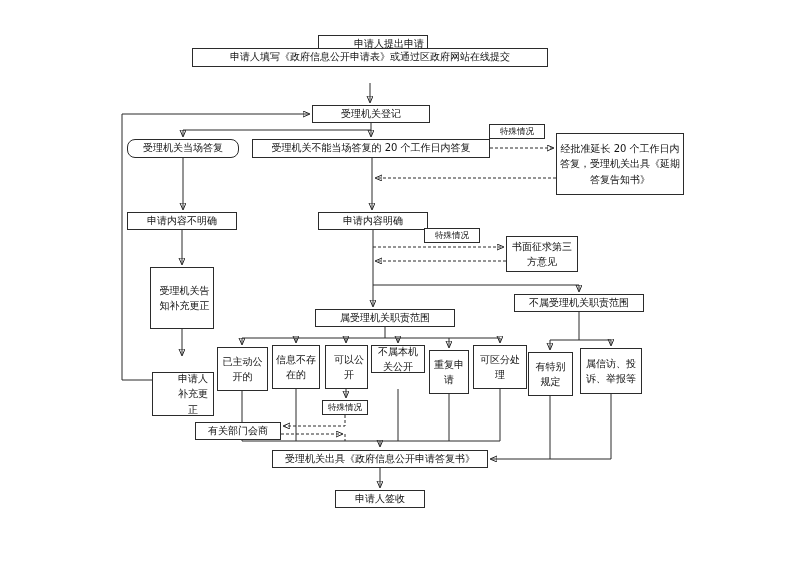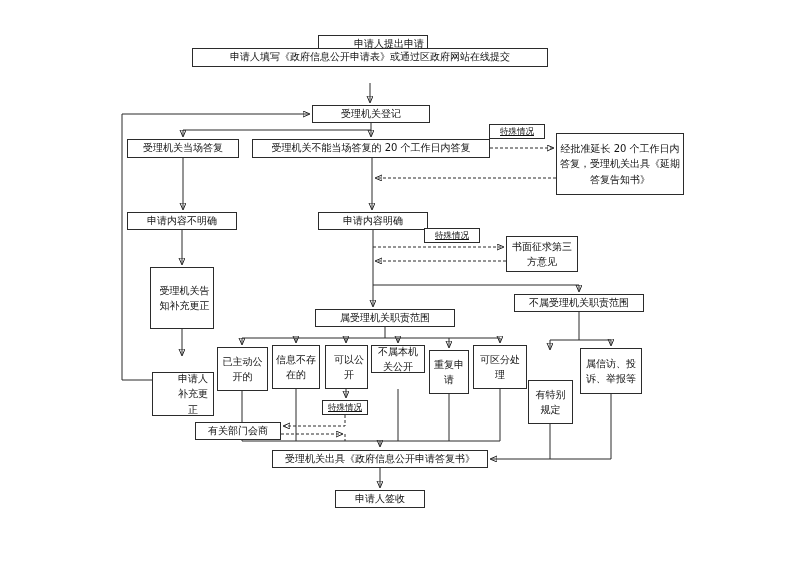--- a/index.html
+++ b/index.html
@@ -5,21 +5,21 @@
   html,body{margin:0;padding:0;background:#ffffff;}
   #canvas{
     position:relative;width:800px;height:565px;background:#ffffff;overflow:hidden;
     font-family:"DejaVu Sans",sans-serif;color:#111;
   }
   .node{
     position:absolute;box-sizing:border-box;border:1px solid #2b2b2b;background:#ffffff;
     display:flex;align-items:center;justify-content:center;text-align:center;
     font-size:10px;line-height:1.45;padding:1px 3px;color:#111;
   }
-  .node.small{font-size:8.5px;padding:0 2px;text-decoration:underline;}
+  .node.small{font-size:8.5px;padding:0 2px;}
   .node.multi{line-height:1.55;}
   #edges{position:absolute;left:0;top:0;width:800px;height:565px;pointer-events:none;}
   #edges path{fill:none;stroke:#2b2b2b;stroke-width:1;}
   #edges path.dashed{stroke-dasharray:3 2;}
 </style>
 </head>
 <body>
 
 <div id="canvas">
 
@@ -70,38 +70,38 @@
     <path d="M380,441 L380,446" marker-end="url(#ah)"></path>
     <path d="M550,396 L550,459 M611,394 L611,459"></path>
     <path d="M611,459 L491,459" marker-end="url(#ah)"></path>
 
     <path d="M380,468 L380,487" marker-end="url(#ah)"></path>
   </svg>
 
   <div class="node" style="left:318px;top:35px;width:110px;height:18px;padding-left:35px;">申请人提出申请</div>
   <div class="node" style="left:192px;top:48px;width:356px;height:19px;white-space:nowrap;">申请人填写《政府信息公开申请表》或通过区政府网站在线提交</div>
   <div class="node" style="left:312px;top:105px;width:118px;height:18px;">受理机关登记</div>
-  <div class="node" style="left:127px;top:139px;width:112px;height:19px;">受理机关当场答复</div>
+  <div class="node" style="left:127px;top:139px;width:112px;height:19px;border-radius:8px;">受理机关当场答复</div>
   <div class="node" style="left:252px;top:139px;width:238px;height:19px;white-space:nowrap;">受理机关不能当场答复的 20 个工作日内答复</div>
   <div class="node small" style="left:489px;top:124px;width:56px;height:15px;">特殊情况</div>
   <div class="node multi" style="left:556px;top:133px;width:128px;height:62px;">经批准延长 20 个工作日内答复，受理机关出具《延期答复告知书》</div>
   <div class="node" style="left:127px;top:212px;width:110px;height:18px;">申请内容不明确</div>
   <div class="node" style="left:318px;top:212px;width:110px;height:18px;">申请内容明确</div>
   <div class="node small" style="left:424px;top:228px;width:56px;height:15px;">特殊情况</div>
   <div class="node multi" style="left:506px;top:236px;width:72px;height:36px;">书面征求第三方意见</div>
   <div class="node multi" style="left:150px;top:267px;width:64px;height:62px;padding-left:8px;">受理机关告知补充更正</div>
   <div class="node" style="left:315px;top:309px;width:140px;height:18px;">属受理机关职责范围</div>
   <div class="node" style="left:514px;top:294px;width:130px;height:18px;">不属受理机关职责范围</div>
   <div class="node multi" style="left:152px;top:372px;width:62px;height:44px;padding-left:23px;">申请人补充更正</div>
   <div class="node multi" style="left:217px;top:347px;width:51px;height:44px;">已主动公开的</div>
   <div class="node multi" style="left:272px;top:345px;width:48px;height:44px;">信息不存在的</div>
   <div class="node multi" style="left:325px;top:345px;width:43px;height:44px;padding-left:8px;">可以公开</div>
   <div class="node multi" style="left:371px;top:345px;width:54px;height:28px;">不属本机关公开</div>
   <div class="node multi" style="left:429px;top:350px;width:40px;height:44px;">重复申请</div>
   <div class="node multi" style="left:473px;top:345px;width:54px;height:44px;">可区分处理</div>
-  <div class="node multi" style="left:528px;top:352px;width:45px;height:44px;margin-top:28px;">有特别规定</div>
+  <div class="node multi" style="left:528px;top:352px;width:45px;height:44px;">有特别规定</div>
   <div class="node multi" style="left:580px;top:348px;width:62px;height:46px;">属信访、投诉、举报等</div>
   <div class="node small" style="left:322px;top:400px;width:46px;height:15px;">特殊情况</div>
   <div class="node" style="left:195px;top:422px;width:86px;height:18px;">有关部门会商</div>
   <div class="node" style="left:272px;top:450px;width:216px;height:18px;white-space:nowrap;">受理机关出具《政府信息公开申请答复书》</div>
   <div class="node" style="left:335px;top:490px;width:90px;height:18px;font-family:Liberation Serif, serif;">申请人签收</div>
 
 </div>
 
 </body></html>

